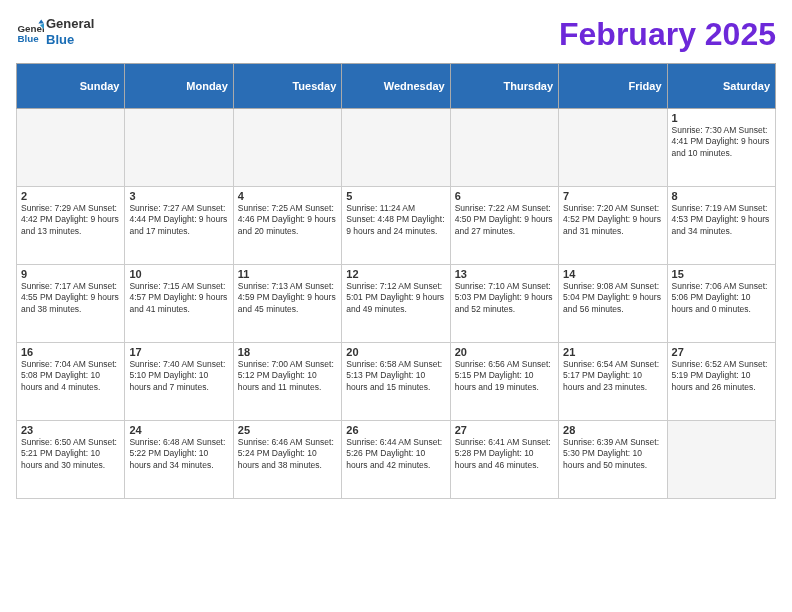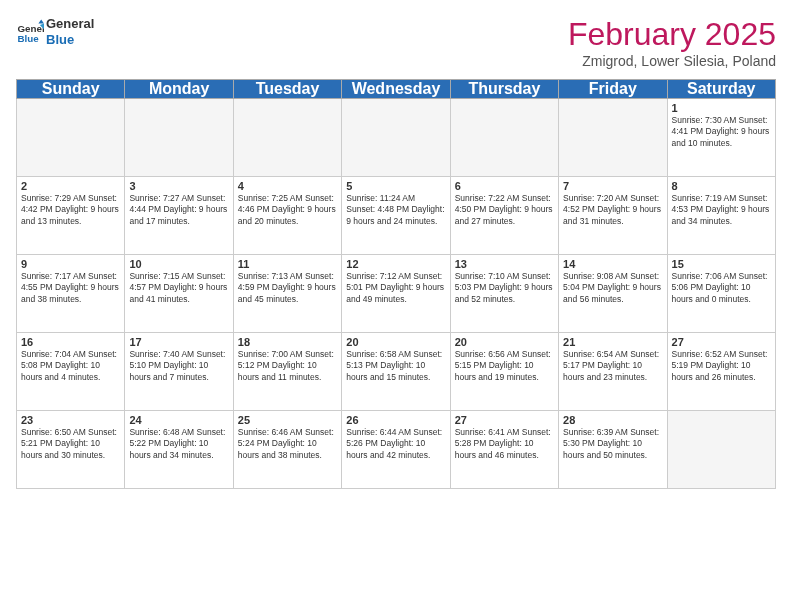--- a/index.html
+++ b/index.html
@@ -28,38 +28,38 @@
     .logo-icon {
       width: 28px;
       height: 28px;
       margin-right: 2px;
     }
     .title-section {
       text-align: right;
     }
     .month-title {
       font-size: 32px;
-      font-weight: normal;
-      color: #be185d;
+      font-weight: bold;
+      color: #6d28d9;
     }
     .location-title {
       font-size: 14px;
       color: #555;
     }
     .calendar {
       width: 100%;
       border-collapse: collapse;
       table-layout: fixed;
     }
     .calendar th {
       background-color: #2a6db5;
       color: white;
-      text-align: center;
-      padding: 0 5px;
-      font-size: 16px;
+      text-align: right;
+      padding: 16px 5px;
+      font-size: 11px;
       border: 1px solid #aaa;
     }
     .calendar td {
       border: 1px solid #ccc;
       vertical-align: top;
       padding: 3px 4px;
       font-size: 9px;
       color: #333;
       height: 78px;
       background: #fff;
@@ -91,21 +91,20 @@
         <polygon points="32,8 40,8 36,2" fill="#1a6db5"></polygon>
         <polygon points="34,10 40,16 40,8" fill="#3399cc"></polygon>
       </svg>
       <div>
         <div style="font-size:13px;font-weight:bold;color:#333;line-height:1.2">General</div>
         <div style="font-size:13px;font-weight:bold;color:#1a6db5;line-height:1.2">Blue</div>
       </div>
     </div>
     <div class="title-section">
       <div class="month-title">February 2025</div>
-      <div class="location-title">Zmigrod, Lower Silesia, Poland</div>
     </div>
   </div>
 
   <table class="calendar">
     <thead>
       <tr id="dow-row">
           <th>Sunday</th>
           <th>Monday</th>
           <th>Tuesday</th>
           <th>Wednesday</th>

